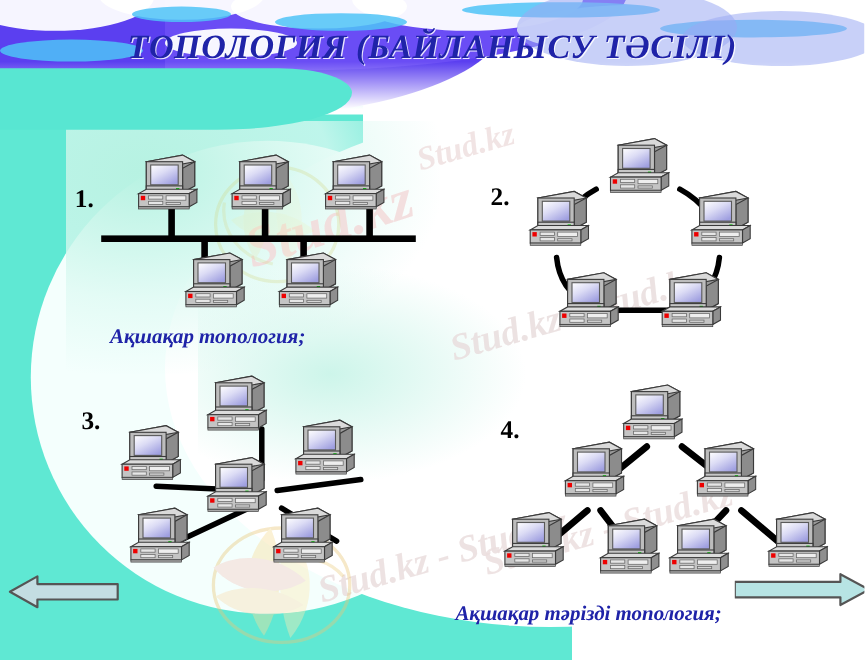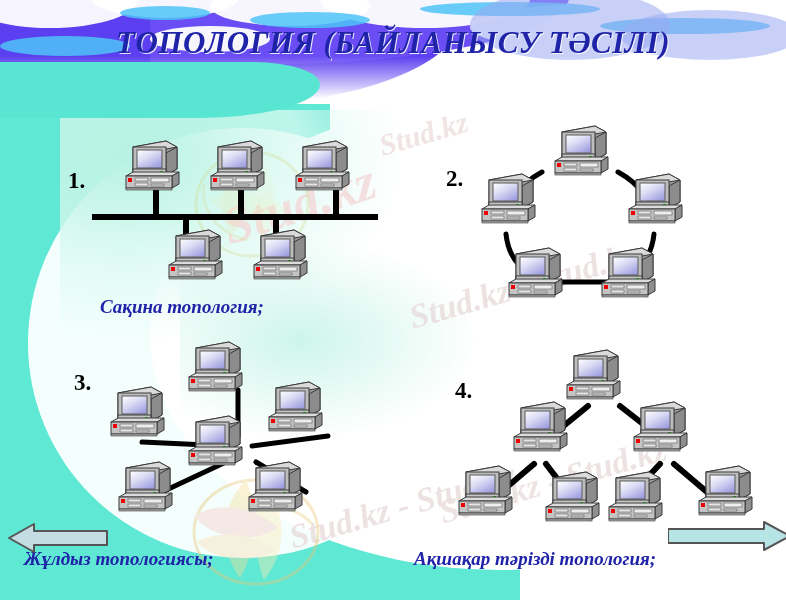--- a/index.html
+++ b/index.html
@@ -304,21 +304,21 @@
     <svg viewBox="0 0 58 52">
         <use href="#pc-glyph"></use>
       </svg>
   </div>
   <div class="pc" style="left:250px;top:228px;">
     <svg viewBox="0 0 58 52">
         <use href="#pc-glyph"></use>
       </svg>
   </div>
 
-  <div class="caption" style="left:100px;top:296px;">Сақина топология;</div>
+  <div class="caption" style="left:100px;top:296px;">Ақшақар топология;</div>
 
   <div class="num" style="left:446px;top:166px;">2.</div>
 
   <svg class="net-svg" style="left:480px;top:150px;width:200px;height:145px;" viewBox="0 0 200 145">
     <g fill="none" stroke="#000000" stroke-width="5" stroke-linecap="round">
       <path d="M62 22 C 40 34 28 52 26 70"></path>
       <path d="M138 22 C 160 34 172 52 174 70"></path>
       <path d="M26 84 C 28 104 38 118 54 126"></path>
       <path d="M174 84 C 172 104 162 118 146 126"></path>
       <path d="M70 132 L 130 132"></path>
@@ -388,21 +388,20 @@
     <svg viewBox="0 0 58 52">
         <use href="#pc-glyph"></use>
       </svg>
   </div>
   <div class="pc" style="left:245px;top:460px;">
     <svg viewBox="0 0 58 52">
         <use href="#pc-glyph"></use>
       </svg>
   </div>
 
-  <div class="caption" style="left:24px;top:548px;">Жұлдыз топологиясы;</div>
 
   <div class="num" style="left:455px;top:378px;">4.</div>
 
   <svg class="net-svg" style="left:460px;top:380px;width:300px;height:150px;" viewBox="0 0 300 150">
     <g stroke="#000000" stroke-width="6" fill="none" stroke-linecap="round">
       <path d="M128 26 L 84 62"></path>
       <path d="M160 26 L 206 62"></path>
       <path d="M74 84 L 34 118"></path>
       <path d="M86 84 L 112 118"></path>
       <path d="M200 84 L 168 118"></path>

